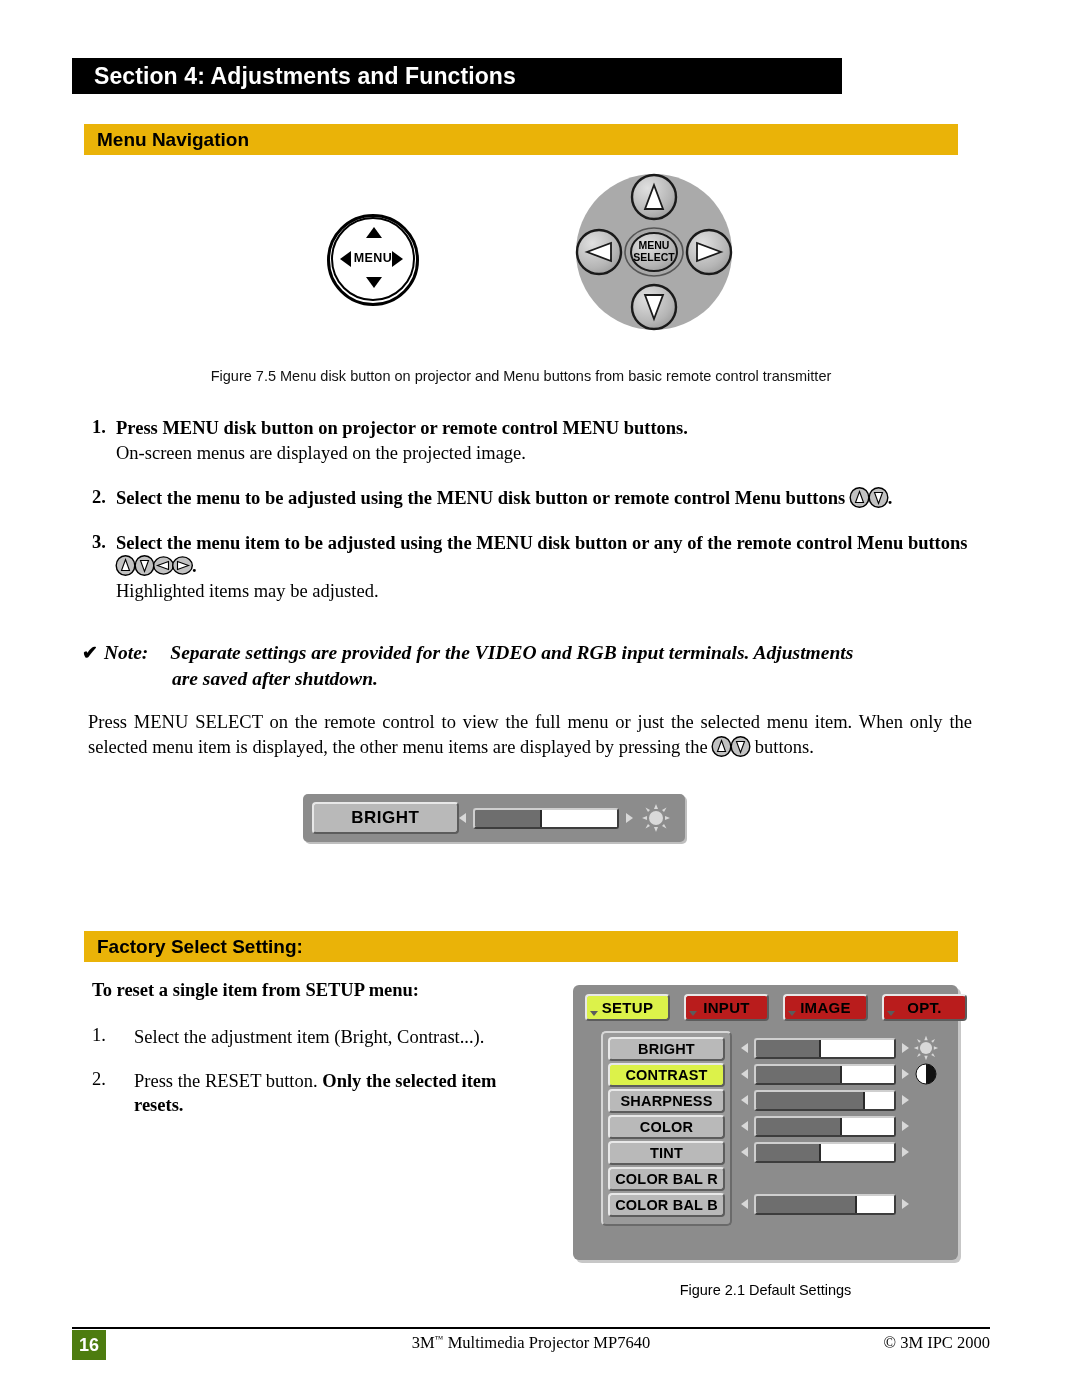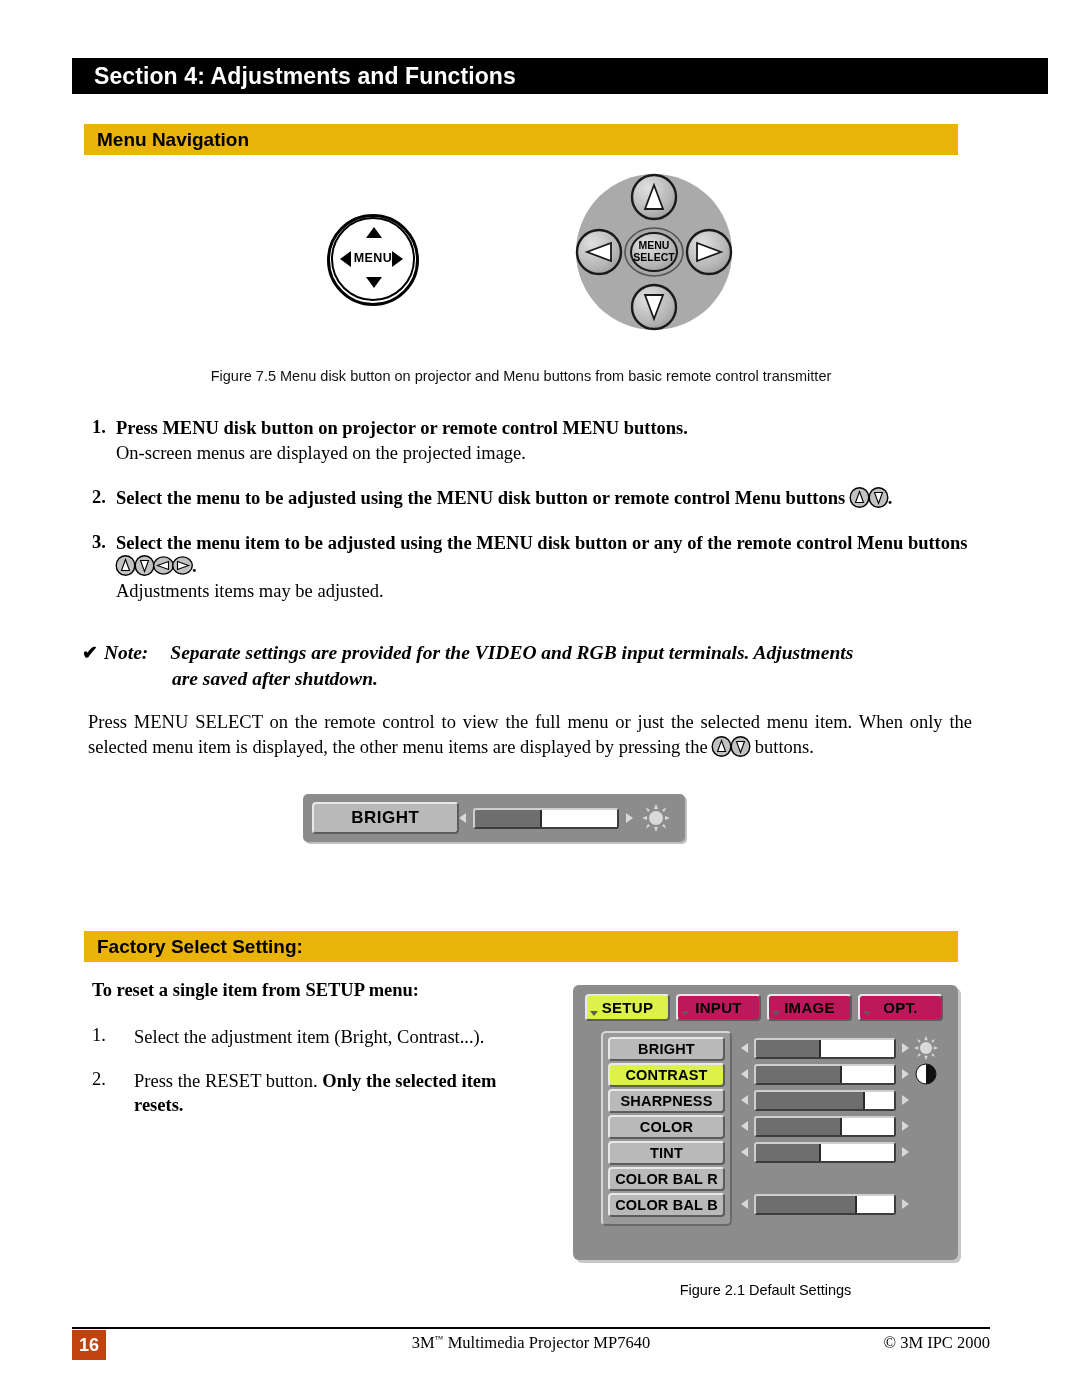--- a/index.html
+++ b/index.html
@@ -14,21 +14,21 @@
     font-family: "Liberation Serif", serif;
     color: #000;
     overflow: hidden;
   }
 
   
   .section-bar {
     position: absolute;
     left: 72px;
     top: 58px;
-    width: 976px;
+    width: 770px;
     height: 36px;
     background: #000000;
     display: flex;
     align-items: center;
   }
   .section-bar .title {
     color: #ffffff;
     font-family: "Liberation Sans", sans-serif;
     font-weight: bold;
     font-size: 23px;
@@ -321,27 +321,27 @@
     background: #8c8c8c;
     border-radius: 6px;
     box-shadow: 3px 3px 0 rgba(0,0,0,.22);
     box-sizing: border-box;
   }
   .osd-tabs {
     position: absolute;
     left: 12px;
     top: 9px;
     display: flex;
-    gap: 6px;
+    gap: 14px;
   }
   .osd-tab {
     position: relative;
     height: 27px;
     width: 85px;
-    background: #be185d;
+    background: #b91c1c;
     border-top: 2px solid #e8e8e8;
     border-left: 2px solid #e8e8e8;
     border-right: 2px solid #5c5c5c;
     border-bottom: 2px solid #5c5c5c;
     border-radius: 4px;
     box-sizing: border-box;
     font-family: "Liberation Sans", sans-serif;
     font-weight: bold;
     font-size: 15px;
     line-height: 23px;
@@ -434,21 +434,21 @@
     width: 918px;
     height: 2px;
     background: #000;
   }
   .pagebox {
     position: absolute;
     left: 72px;
     top: 1330px;
     width: 34px;
     height: 30px;
-    background: #c2410c;
+    background: #4d7c0f;
     color: #fff;
     font-family: "Liberation Sans", sans-serif;
     font-weight: bold;
     font-size: 18px;
     display: flex;
     align-items: center;
     justify-content: center;
   }
   .footer-center {
     position: absolute;
@@ -556,21 +556,21 @@
             </svg></span><span class="btnglyph"><svg width="21" height="21" viewBox="0 0 21 21">
               <ellipse cx="10.5" cy="10.5" rx="9.3" ry="9.8" fill="#c2c2c2" stroke="#000" stroke-width="1.4"></ellipse>
               <polygon points="10.5,16.5 14.5,5.5 6.5,5.5" fill="#fff" stroke="#000" stroke-width="1.1"></polygon>
             </svg></span><span class="btnglyph"><svg width="21" height="21" viewBox="0 0 21 21">
               <ellipse cx="10.5" cy="10.5" rx="9.8" ry="8.6" fill="#c2c2c2" stroke="#000" stroke-width="1.4"></ellipse>
               <polygon points="4.5,10.5 15.5,14.5 15.5,6.5" fill="#fff" stroke="#000" stroke-width="1.1"></polygon>
             </svg></span><span class="btnglyph"><svg width="21" height="21" viewBox="0 0 21 21">
               <ellipse cx="10.5" cy="10.5" rx="9.8" ry="8.6" fill="#c2c2c2" stroke="#000" stroke-width="1.4"></ellipse>
               <polygon points="16.5,10.5 5.5,14.5 5.5,6.5" fill="#fff" stroke="#000" stroke-width="1.1"></polygon>
             </svg></span><span>.</span></div>
-      <div class="sub">Adjustments items may be adjusted.</div>
+      <div class="sub">Highlighted items may be adjusted.</div>
     </div>
   </div>
 </div>
 
 <div class="note">
   <span class="chk">✔</span><span class="nlabel">Note:</span><span>Separate settings are provided for the VIDEO and RGB input terminals.  Adjustments</span>
   <span class="l2">are saved after shutdown.</span>
 </div>
 
 <div class="para"><span>Press MENU SELECT on the remote control to view the full menu or just the selected menu item. When only the selected menu item is displayed, the other menu items are displayed by pressing the </span><span class="btnglyph"><svg width="21" height="21" viewBox="0 0 21 21">

